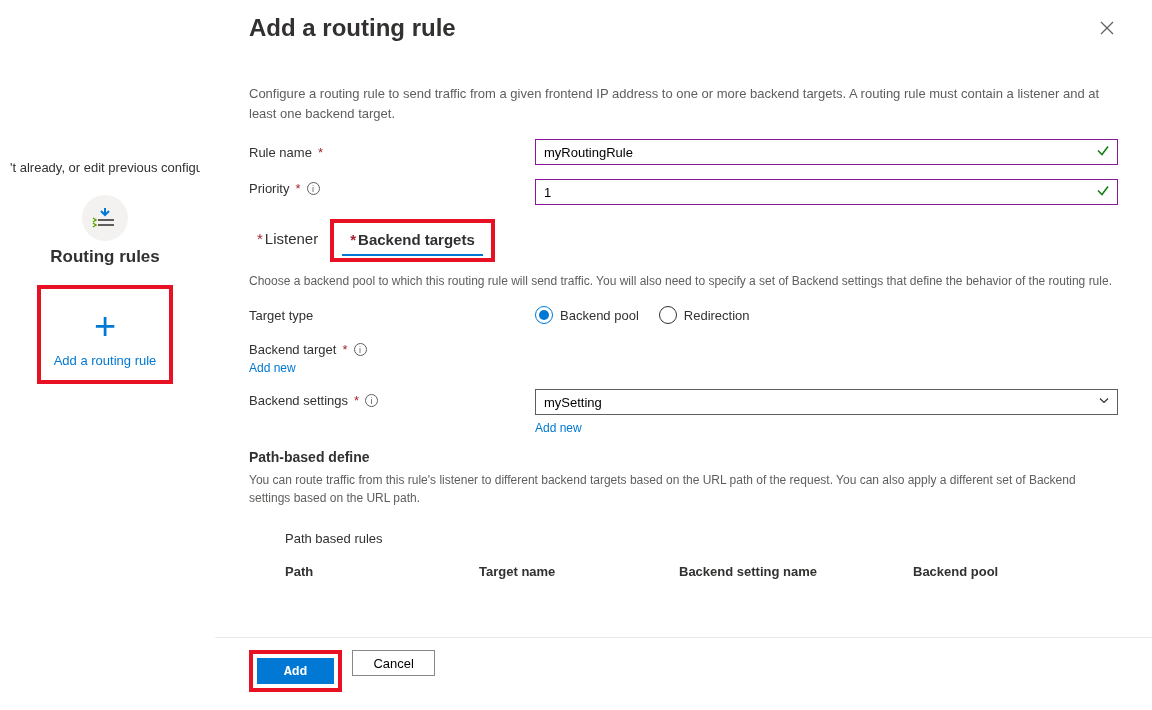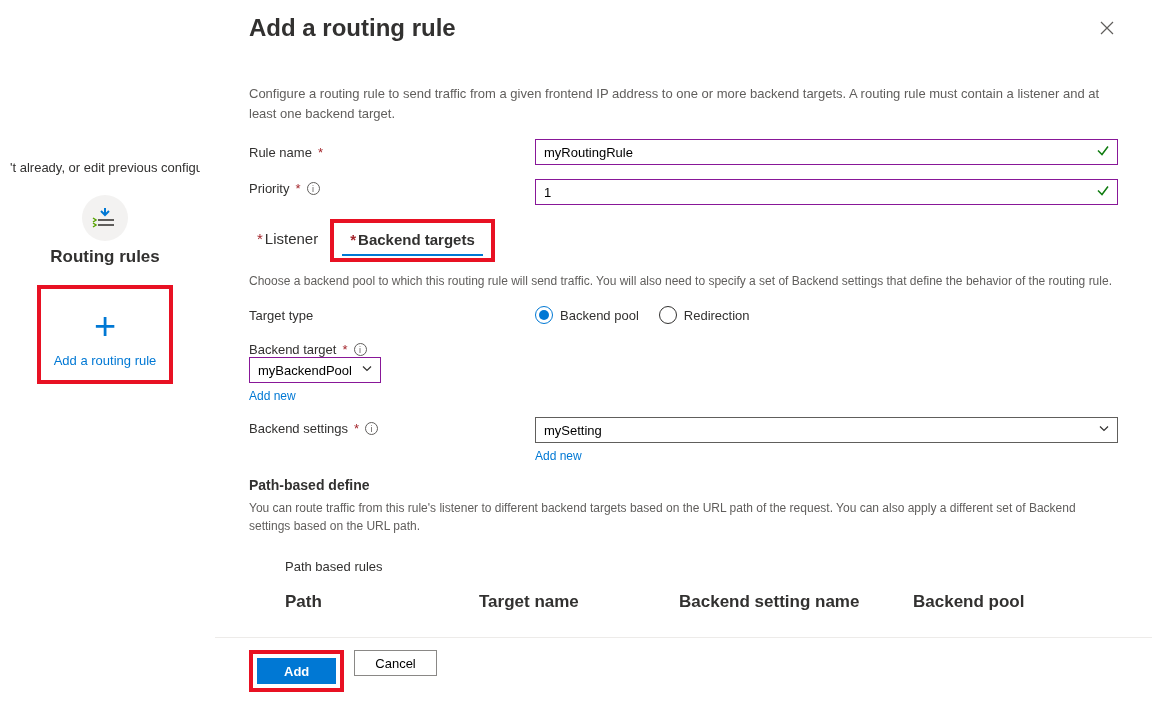--- a/index.html
+++ b/index.html
@@ -51,30 +51,30 @@
 .radio-label { font-size: 13px; }
 
 .add-new-link { color: #0078d4; font-size: 12px; text-decoration: none; display: inline-block; margin-top: 4px; cursor: pointer; }
 .field-stack { display: flex; flex-direction: column; gap: 2px; }
 
 .subsection-title { font-size: 14px; font-weight: 600; margin: 14px 0 6px; }
 
 .table-area { margin-left: 36px; margin-top: 24px; }
 .table-title { font-size: 13px; margin-bottom: 18px; }
 .table-header { display: flex; gap: 10px; }
-.th { font-weight: 600; font-size: 17px; color: #323130; }
+.th { font-weight: 600; font-size: 13px; color: #323130; }
 .th:nth-child(1){ width: 184px; }
 .th:nth-child(2){ width: 190px; }
 .th:nth-child(3){ width: 224px; }
 .th:nth-child(4){ width: 150px; }
 
 .panel-footer { padding: 12px 34px 18px; border-top: 1px solid #edebe9; display: flex; gap: 10px; }
 .footer-highlight { border: 4px solid #e81123; padding: 4px; display: inline-flex; }
 .btn { height: 26px; padding: 0 20px; font-size: 13px; cursor: pointer; border: 1px solid #8a8886; background: #fff; }
-.btn-primary { background: #0078d4; border-color: #0078d4; color: #fff; font-weight: 600; padding: 0 26px; }
+.btn-primary { background: #0078d4; border-color: #0078d4; color: #fff; font-weight: 600; padding: 0 26px; font-family: Liberation Mono, monospace; }
 .btn-secondary { background: #fff; }
 </style>
 </head>
 <body>
 
 <div class="background-page">
   <div class="bg-text">'t already, or edit previous configura</div>
   <div class="section-icon">
     <svg width="26" height="22" viewBox="0 0 26 22">
       <path d="M13 1 L13 7" stroke="#0078d4" stroke-width="2" fill="none"></path>
@@ -161,26 +161,20 @@
       </div>
     </div>
 
     <div class="form-row" style="align-items:flex-start;flex-direction:column;">
       <div class="form-label" style="padding-top:4px;">
           <span>Backend target</span> 
           <span class="req">*</span> 
           <span class="info-icon">i</span>
         </div>
       <div class="form-field field-stack">
-        <div style="position:relative;">
-          <select class="select-input valid"><option>myBackendPool</option></select>
-          <span class="chevron-down"><svg width="12" height="12" viewBox="0 0 12 12">
-                <path d="M2 4 L6 8 L10 4" stroke="#323130" stroke-width="1.2" fill="none"></path>
-              </svg></span>
-        </div>
         <a class="add-new-link">Add new</a>
       </div>
     </div>
 
     <div class="form-row" style="align-items:flex-start;">
       <div class="form-label" style="padding-top:4px;">
           <span>Backend settings</span> 
           <span class="req">*</span> 
           <span class="info-icon">i</span>
         </div>

